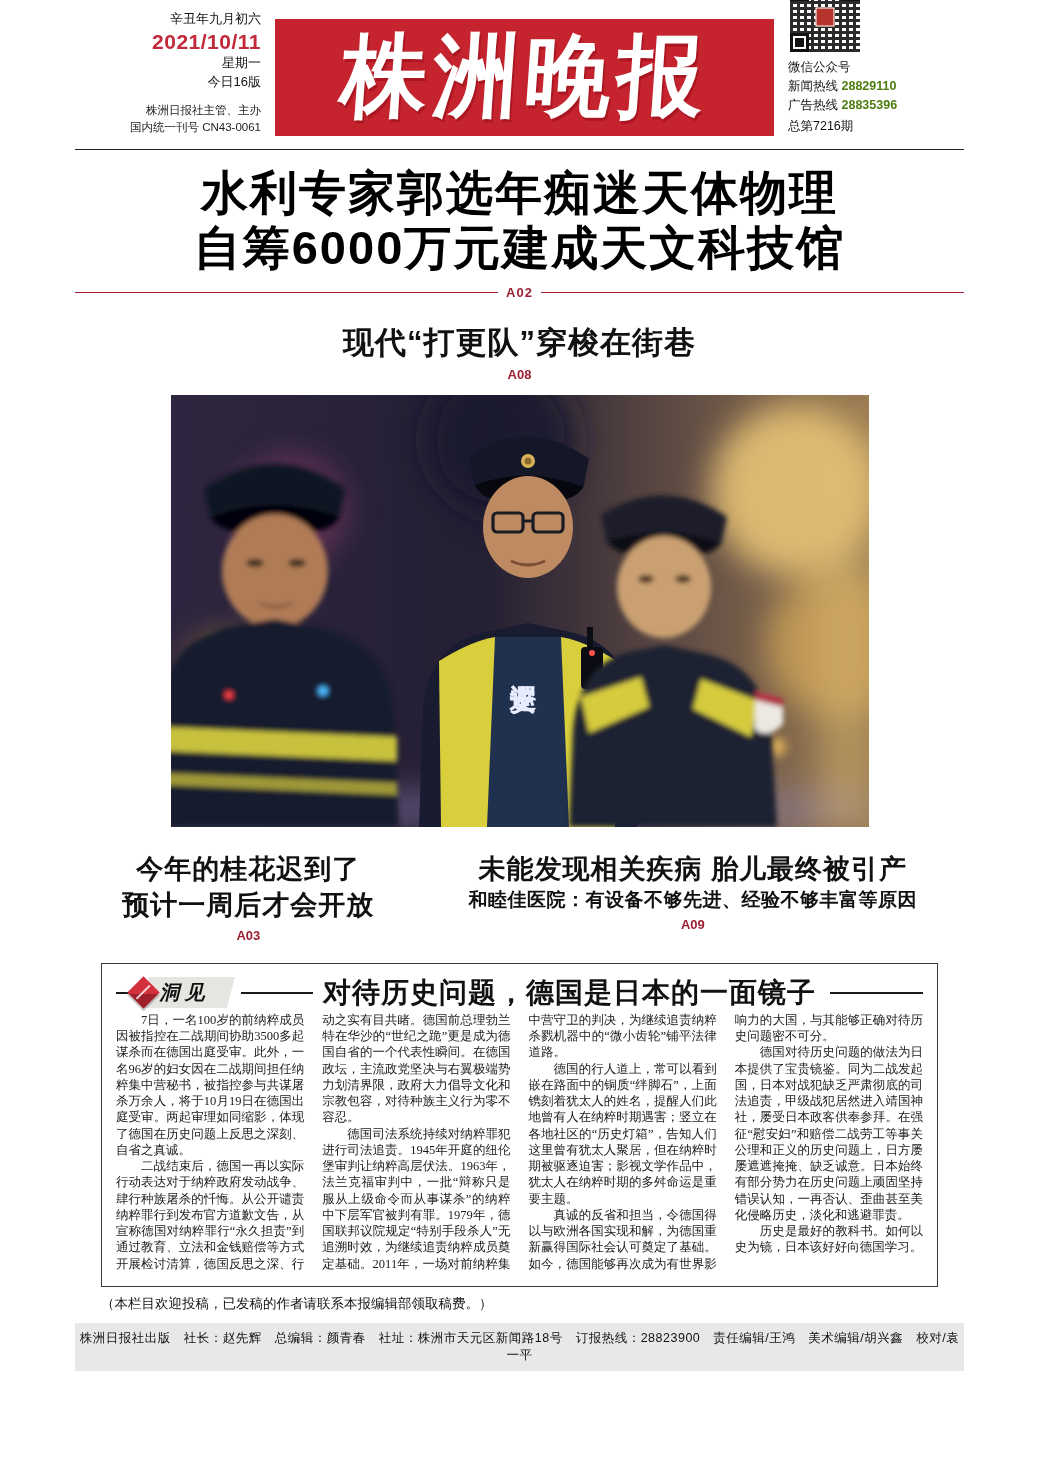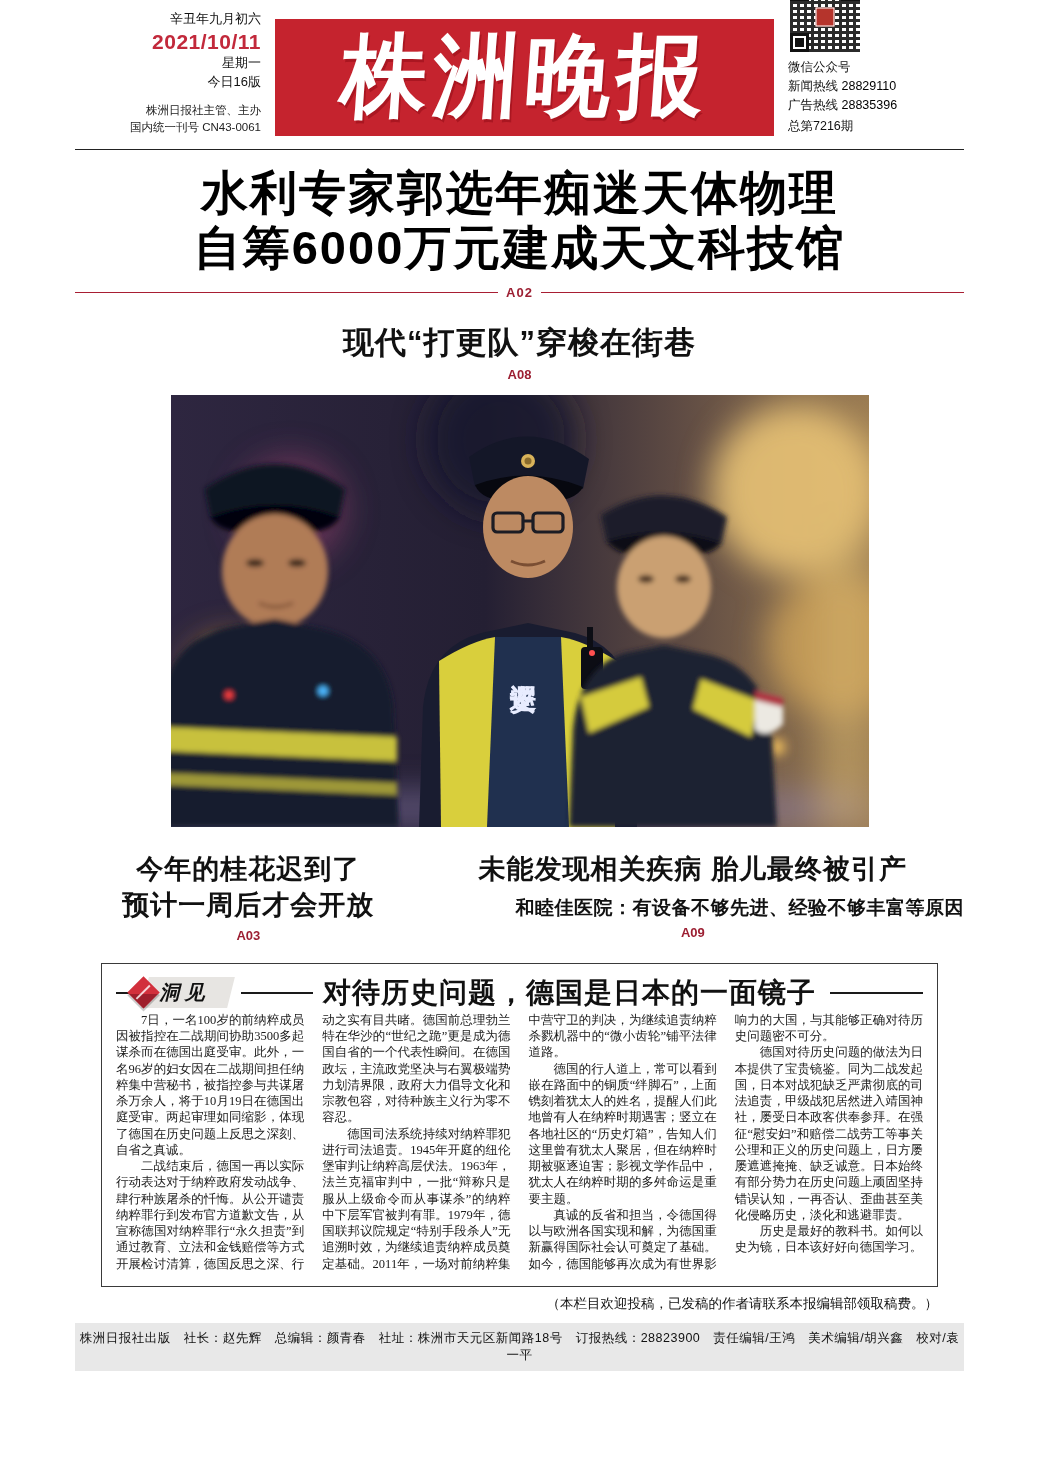--- a/index.html
+++ b/index.html
@@ -20,21 +20,21 @@
   .qr{width:74px;height:74px;background:#fff;position:relative;margin-bottom:4px;}
   .qr-noise{position:absolute;inset:2px;
     background-image:repeating-linear-gradient(0deg,#151515 0 3px,transparent 3px 6px),
                      repeating-linear-gradient(90deg,#151515 0 3px,transparent 3px 7px);
     opacity:.9;}
   .finder{position:absolute;width:19px;height:19px;background:#fff;border:3px solid #111;box-sizing:border-box;}
   .finder::after{content:"";position:absolute;inset:2px;background:#111;}
   .f-tl{top:2px;left:2px;} .f-tr{top:2px;right:2px;} .f-bl{bottom:2px;left:2px;}
   .qr-seal{position:absolute;width:17px;height:17px;background:#b5342c;border:1px solid #fff;
     top:50%;left:50%;transform:translate(-50%,-50%);}
-  .hotline .num{color:#000000;font-weight:normal;}
+  .hotline .num{color:#4d7c0f;font-weight:bold;}
   .issue{margin-top:1px;}
 
   .rule{border:0;border-top:1.5px solid #222;margin:13px 0 0;}
 
   
   .lead{margin-top:16px;text-align:center;font-weight:900;font-size:47px;line-height:1.17;
     letter-spacing:2px;color:#000;}
   .ref-row{display:flex;align-items:center;margin-top:9px;}
   .ref-row .rline{flex:1;height:1px;background:#a81e33;}
   .pref{color:#9c1f32;font-weight:bold;font-size:13px;padding:0 8px;letter-spacing:1px;}
@@ -48,40 +48,40 @@
   .photo{width:698px;height:432px;margin:13px auto 0;position:relative;overflow:hidden;background:#241f33;}
   .caption{width:862px;margin:9px auto 0;font-size:13px;line-height:1.55;text-align:justify;color:#111;}
   .credit{white-space:nowrap;}
 
   
   .teasers{display:flex;margin-top:24px;}
   .teaser{text-align:center;}
   .t-left{width:39%;}
   .t-right{width:61%;}
   .t-big{font-size:27px;font-weight:900;line-height:1.35;letter-spacing:1px;}
-  .t-sub{font-size:19px;font-weight:700;margin-top:8px;letter-spacing:.5px;text-align:right;}
+  .t-sub{font-size:19px;font-weight:700;margin-top:0;letter-spacing:.5px;}
   .t-ref{color:#9c1f32;font-weight:bold;font-size:13px;margin-top:4px;}
 
   
   .op-box{margin:20px 26px 0;border:1px solid #3a3a3a;padding:10px 14px 14px;}
   .op-head{display:flex;align-items:center;}
   .hline{height:2px;background:#1a1a1a;}
   .hl-left{width:16px;} .hl-mid{width:72px;margin:0 10px;} .hl-right{flex:1;margin-left:14px;}
   .op-badge{display:flex;align-items:center;position:relative;}
   .diamond{width:23px;height:23px;background:linear-gradient(135deg,#d2303c 55%,#9e1f2c 55%);
     transform:rotate(45deg);position:relative;z-index:2;box-shadow:2px 2px 0 rgba(0,0,0,.2);}
   .diamond::after{content:"";position:absolute;left:10px;top:2px;width:2px;height:19px;background:#fff;opacity:.8;}
   .badge-label{background:#e7e5e2;transform:skewX(-14deg);padding:2px 20px 2px 16px;margin-left:-10px;
     font-weight:900;font-size:20px;letter-spacing:5px;color:#101010;}
   .op-title{font-size:28px;font-weight:900;letter-spacing:1px;white-space:nowrap;}
   .op-byline{text-align:center;font-size:13.5px;margin:7px 0 8px;letter-spacing:3px;color:#222;}
   .op-cols{column-count:4;column-gap:18px;font-family:"Liberation Serif",serif;
     font-size:12.5px;line-height:1.3;text-align:justify;color:#1a1a1a;}
   .op-cols p{margin:0;text-indent:2em;}
-  .op-note{margin:8px 26px 0;text-align:right;font-size:13.5px;color:#111;}
+  .op-note{margin:8px 26px 0;text-align:left;font-size:13.5px;color:#111;}
 
   
   .foot{margin:10px 0 0;background:#e8e8e8;text-align:center;font-size:12.5px;
     padding:7px 0;color:#111;letter-spacing:.5px;}
 </style>
 </head>
 <body>
 
 <div class="sheet">
 

